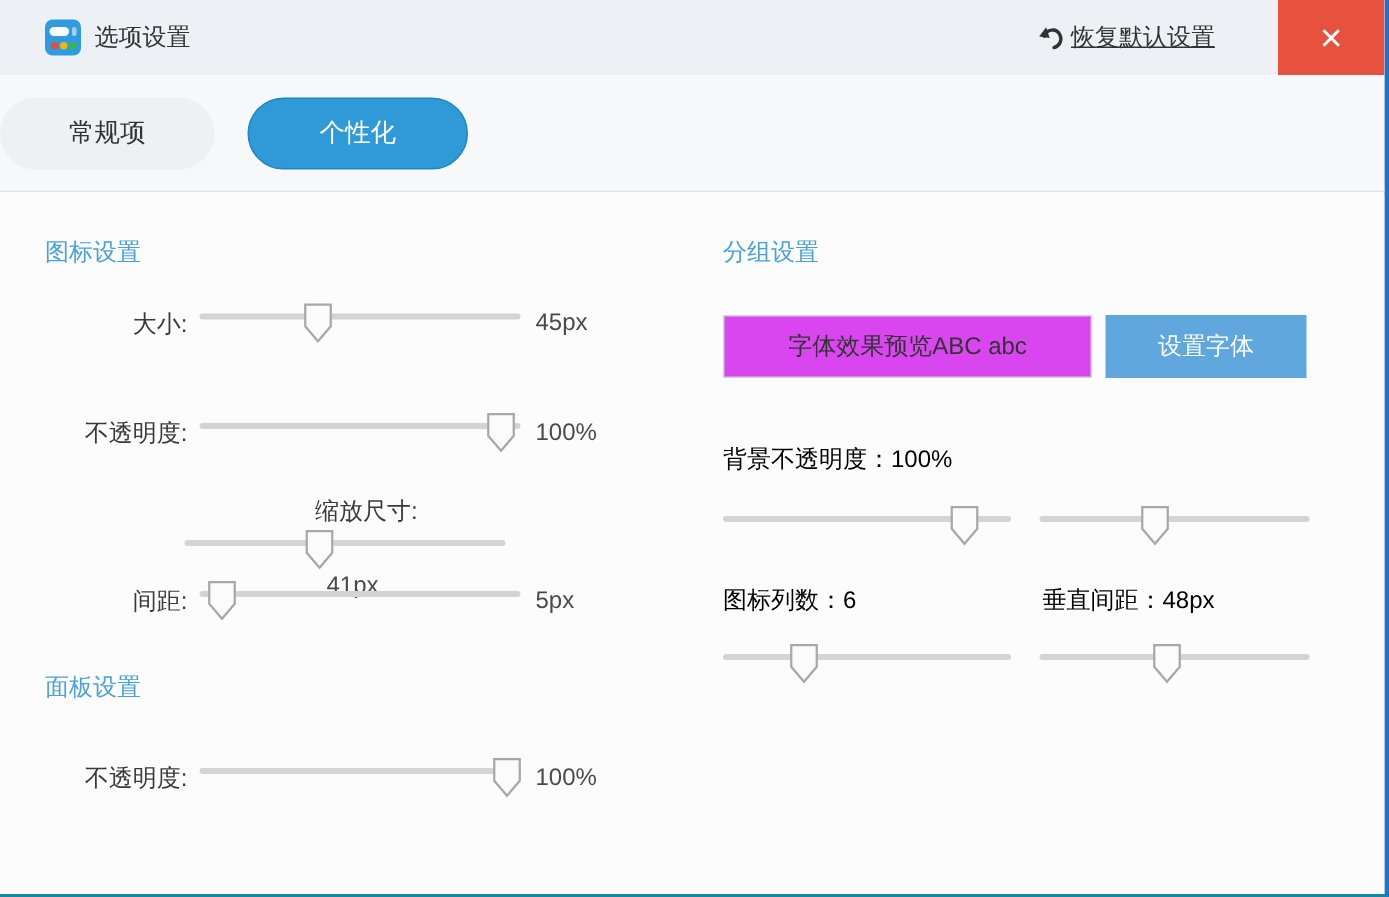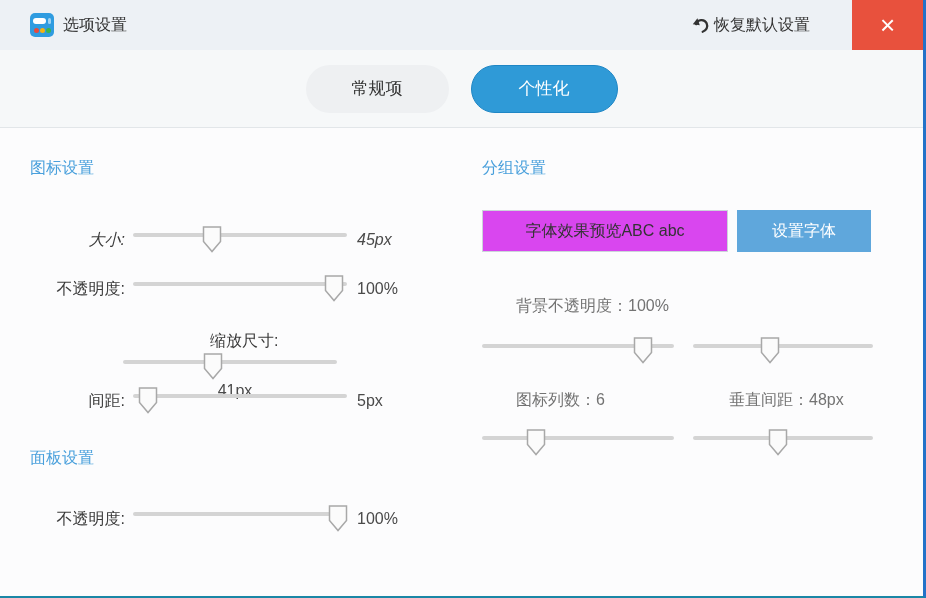--- a/index.html
+++ b/index.html
@@ -25,33 +25,33 @@
   .app-icon .bar  { position:absolute; top:5px; left:3px; width:13px; height:6px; border-radius:3px; background:#ffffff; }
   .app-icon .bar2 { position:absolute; top:5px; left:18px; width:3px; height:6px; border-radius:2px; background:#9ed2f2; }
   .app-icon .dot  { position:absolute; bottom:4px; width:5px; height:5px; border-radius:50%; }
   .dot.r { left:4px;  background:#e64a3c; }
   .dot.y { left:10px; background:#f5b312; }
   .dot.g { left:16px; background:#3cb54a; }
   .win-title { font-size:16px; color:#333; }
 
   .restore-btn {
     margin-left:auto; margin-right:42px; display:flex; align-items:center; gap:3px;
-    font-size:16px; color:#333; cursor:pointer;
+    font-size:16px; color:#333; cursor:pointer;text-decoration:underline;
   }
   .close-btn {
     width:71px; height:50px; background:#e8513d; color:#fff;
     display:flex; align-items:center; justify-content:center;
     font-size:26px; line-height:1; cursor:pointer;
   }
 
   
   .tabstrip {
     position:absolute; top:50px; left:0; right:0; height:78px;
     background:#f6f8f9; border-bottom:1px solid #e2e6e9;
-    display:flex; align-items:center; justify-content:center; gap:22px;
+    display:flex; align-items:center; gap:22px;
   }
   .tab {
     height:48px; border-radius:24px; display:flex; align-items:center; justify-content:center;
     font-size:17px; cursor:pointer;
   }
   .tab.inactive { width:143px; background:#eef0f2; color:#333; }
   .tab.active   { width:147px; background:#2f9ad7; border:1px solid #1e86c5; color:#fff; }
 
   
   .main { position:absolute; top:129px; left:0; right:0; bottom:0; background:#fcfcfd; }
@@ -76,21 +76,21 @@
     position:absolute; left:482px; top:81px; width:246px; height:42px;
     background:#d946ef; border:1px solid #ccd4da;
     display:flex; align-items:center; justify-content:center;
     font-size:16px; color:#333; cursor:pointer;
   }
   .set-font-btn {
     position:absolute; left:737px; top:81px; width:134px; height:42px;
     background:#5fa7dc; color:#fff; display:flex; align-items:center; justify-content:center;
     font-size:16px; cursor:pointer;
   }
-  .rlabel { position:absolute; font-size:16px; color:#737373; white-space:nowrap;margin-left:34px; }
+  .rlabel { position:absolute; font-size:16px; color:#000000; white-space:nowrap; }
   .rslider-a { position:absolute; left:482px; width:192px; }
   .rslider-b { position:absolute; left:693px; width:180px; }
 </style>
 </head>
 <body>
 
 <div class="window">
 
   <div class="titlebar">
     <div class="app-icon">
@@ -121,21 +121,21 @@
     </div>
     <div class="tab active">
       <span>个性化</span>
     </div>
   </div>
 
   <div class="main">
 
     <div class="section-title" style="left:30px; top:29px;">图标设置</div>
 
-    <div class="lrow" style="top:96px;font-style:italic;">
+    <div class="lrow" style="top:72px;">
       <span class="lbl">大小:</span>
       <div class="slider">
         <div class="track"></div>
         <svg class="thumb" viewBox="0 0 20 27" style="left: calc(37% - 10px);">
             <path d="M1.5 1 H18.5 V15.5 L10 25.5 L1.5 15.5 Z" fill="#fbfbfb" stroke="#a8a8a8" stroke-width="1.5"></path>
           </svg>
       </div>
       <span class="val">45px</span>
     </div>
 

